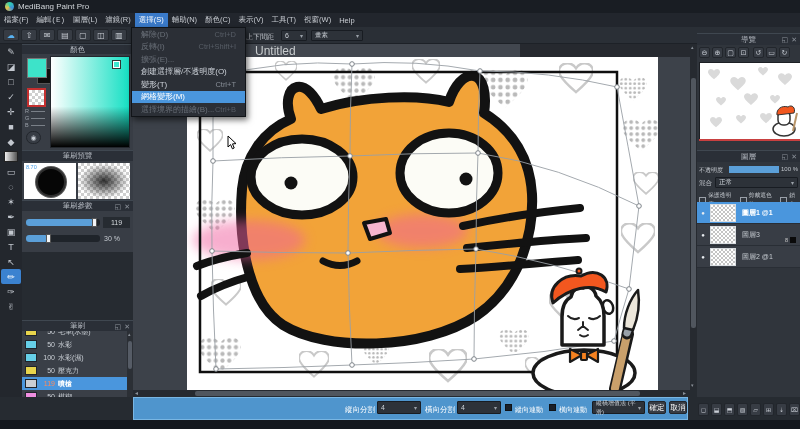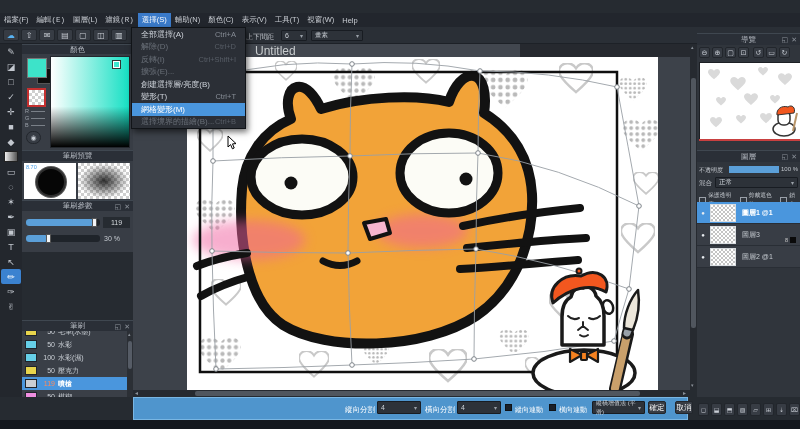--- a/index.html
+++ b/index.html
@@ -42,26 +42,30 @@
   .cb{width:5px;height:5px;border:1px solid #9aa0a8;background:#31363d;flex:none;}
   .cb2{width:7px;height:7px;background:#1a2028;border:1px solid #0e1216;box-sizing:border-box;}
   .blab{color:#fff;font-size:7.5px;white-space:nowrap;}
   .grad{width:12px;height:9px;background:linear-gradient(90deg,#eee 0%,#555 100%);border:1px solid #222;}
 </style>
 </head>
 <body>
 
 <div class="stage">
 
+  <div class="ab f" style="left:0;top:0;width:800px;height:13px;background:#191d23;">
+    <div class="ab" style="left:5px;top:2px;width:9px;height:9px;border-radius:50%;background:conic-gradient(#2fd0b0,#3f8fd8,#e8c44a,#2fd0b0);"></div>
+    <span class="ab" style="left:18px;top:2px;font-size:8px;color:#d2d6da;">MediBang Paint Pro</span>
+  </div>
 
   <div class="ab f" style="left:0;top:13px;width:800px;height:14px;background:#22262d;font-size:7.5px;color:#c8ccd2;">
     <span style="padding:0 4px;">檔案(F)</span>
     <span style="padding:0 4px;font-family:Liberation Mono, monospace;">編輯(E)</span>
     <span style="padding:0 4px;">圖層(L)</span>
-    <span style="padding:0 4px;font-family:Liberation Mono, monospace;">濾鏡(R)</span>
+    <span style="padding:0 4px;">濾鏡(R)</span>
     <span style="padding:0 4px;background:#3a7ac9;color:#fff;height:14px;display:flex;align-items:center;">選擇(S)</span>
     <span style="padding:0 4px;">輔助(N)</span>
     <span style="padding:0 4px;">顏色(C)</span>
     <span style="padding:0 4px;">表示(V)</span>
     <span style="padding:0 4px;">工具(T)</span>
     <span style="padding:0 4px;">視窗(W)</span>
     <span style="padding:0 4px;">Help</span>
   </div>
 
   <div class="ab" style="left:0;top:27px;width:800px;height:17px;background:#2a2f36;border-bottom:1px solid #1d2127;box-sizing:border-box;">
@@ -538,21 +542,21 @@
   <span class="blab ab" style="left:515px;top:405px;font-size:7px;">縱向連動</span>
   <span class="cb2 ab" style="left:549px;top:404px;"></span>
   <span class="blab ab" style="left:559px;top:405px;font-size:7px;">橫向連動</span>
   <div class="ddl ab" style="left:592px;top:401px;width:53px;height:13px;font-size:6px;">
       <span>縱橫增值法 (平滑)</span>
       <span class="arr">▾</span>
     </div>
   <div class="btn ab" style="left:648px;top:401px;width:18px;height:13px;font-size:7.5px;color:#fff;">
       <span>確定</span>
     </div>
-  <div class="btn ab" style="left:669px;top:401px;width:18px;height:13px;font-size:7.5px;color:#fff;margin-left:6px;">
+  <div class="btn ab" style="left:669px;top:401px;width:18px;height:13px;font-size:7.5px;color:#fff;">
       <span>取消</span>
     </div>
 
   <div class="ab" style="left:698px;top:403px;">
     <div class="btn ab" style="left:0;top:0;width:11px;height:13px;font-size:6px;">
         <span>◻</span>
       </div>
     <div class="btn ab" style="left:13px;top:0;width:11px;height:13px;font-size:6px;">
         <span>⬓</span>
       </div>
@@ -572,38 +576,34 @@
         <span>⇣</span>
       </div>
     <div class="btn ab" style="left:91px;top:0;width:11px;height:13px;font-size:6px;">
         <span>⌧</span>
       </div>
   </div>
 
   <div class="ab" style="left:0;top:420px;width:800px;height:9px;background:#14181e;"></div>
 
   <div class="ab" style="left:131px;top:27px;width:115px;background:#2b2f36;border:1px solid #111418;box-shadow:2px 3px 6px rgba(0,0,0,0.55);z-index:50;box-sizing:border-box;">
-    <div class="mrow">
-        <span>全部選擇(A)</span>
-        <span class="sc">Ctrl+A</span>
-      </div>
     <div class="mrow dis">
         <span>解除(D)</span>
         <span class="sc">Ctrl+D</span>
       </div>
     <div class="mrow dis">
         <span>反轉(I)</span>
         <span class="sc">Ctrl+Shift+I</span>
       </div>
     <div class="mrow dis">
         <span>擴張(E)...</span>
         <span class="sc"></span>
       </div>
     <div class="mrow">
-        <span>創建選擇層/亮度(B)</span>
+        <span>創建選擇層/不透明度(O)</span>
         <span class="sc"></span>
       </div>
     <div class="mrow">
         <span>變形(T)</span>
         <span class="sc">Ctrl+T</span>
       </div>
     <div class="mrow hl">
         <span>網格變形(M)</span>
         <span class="sc"></span>
       </div>

